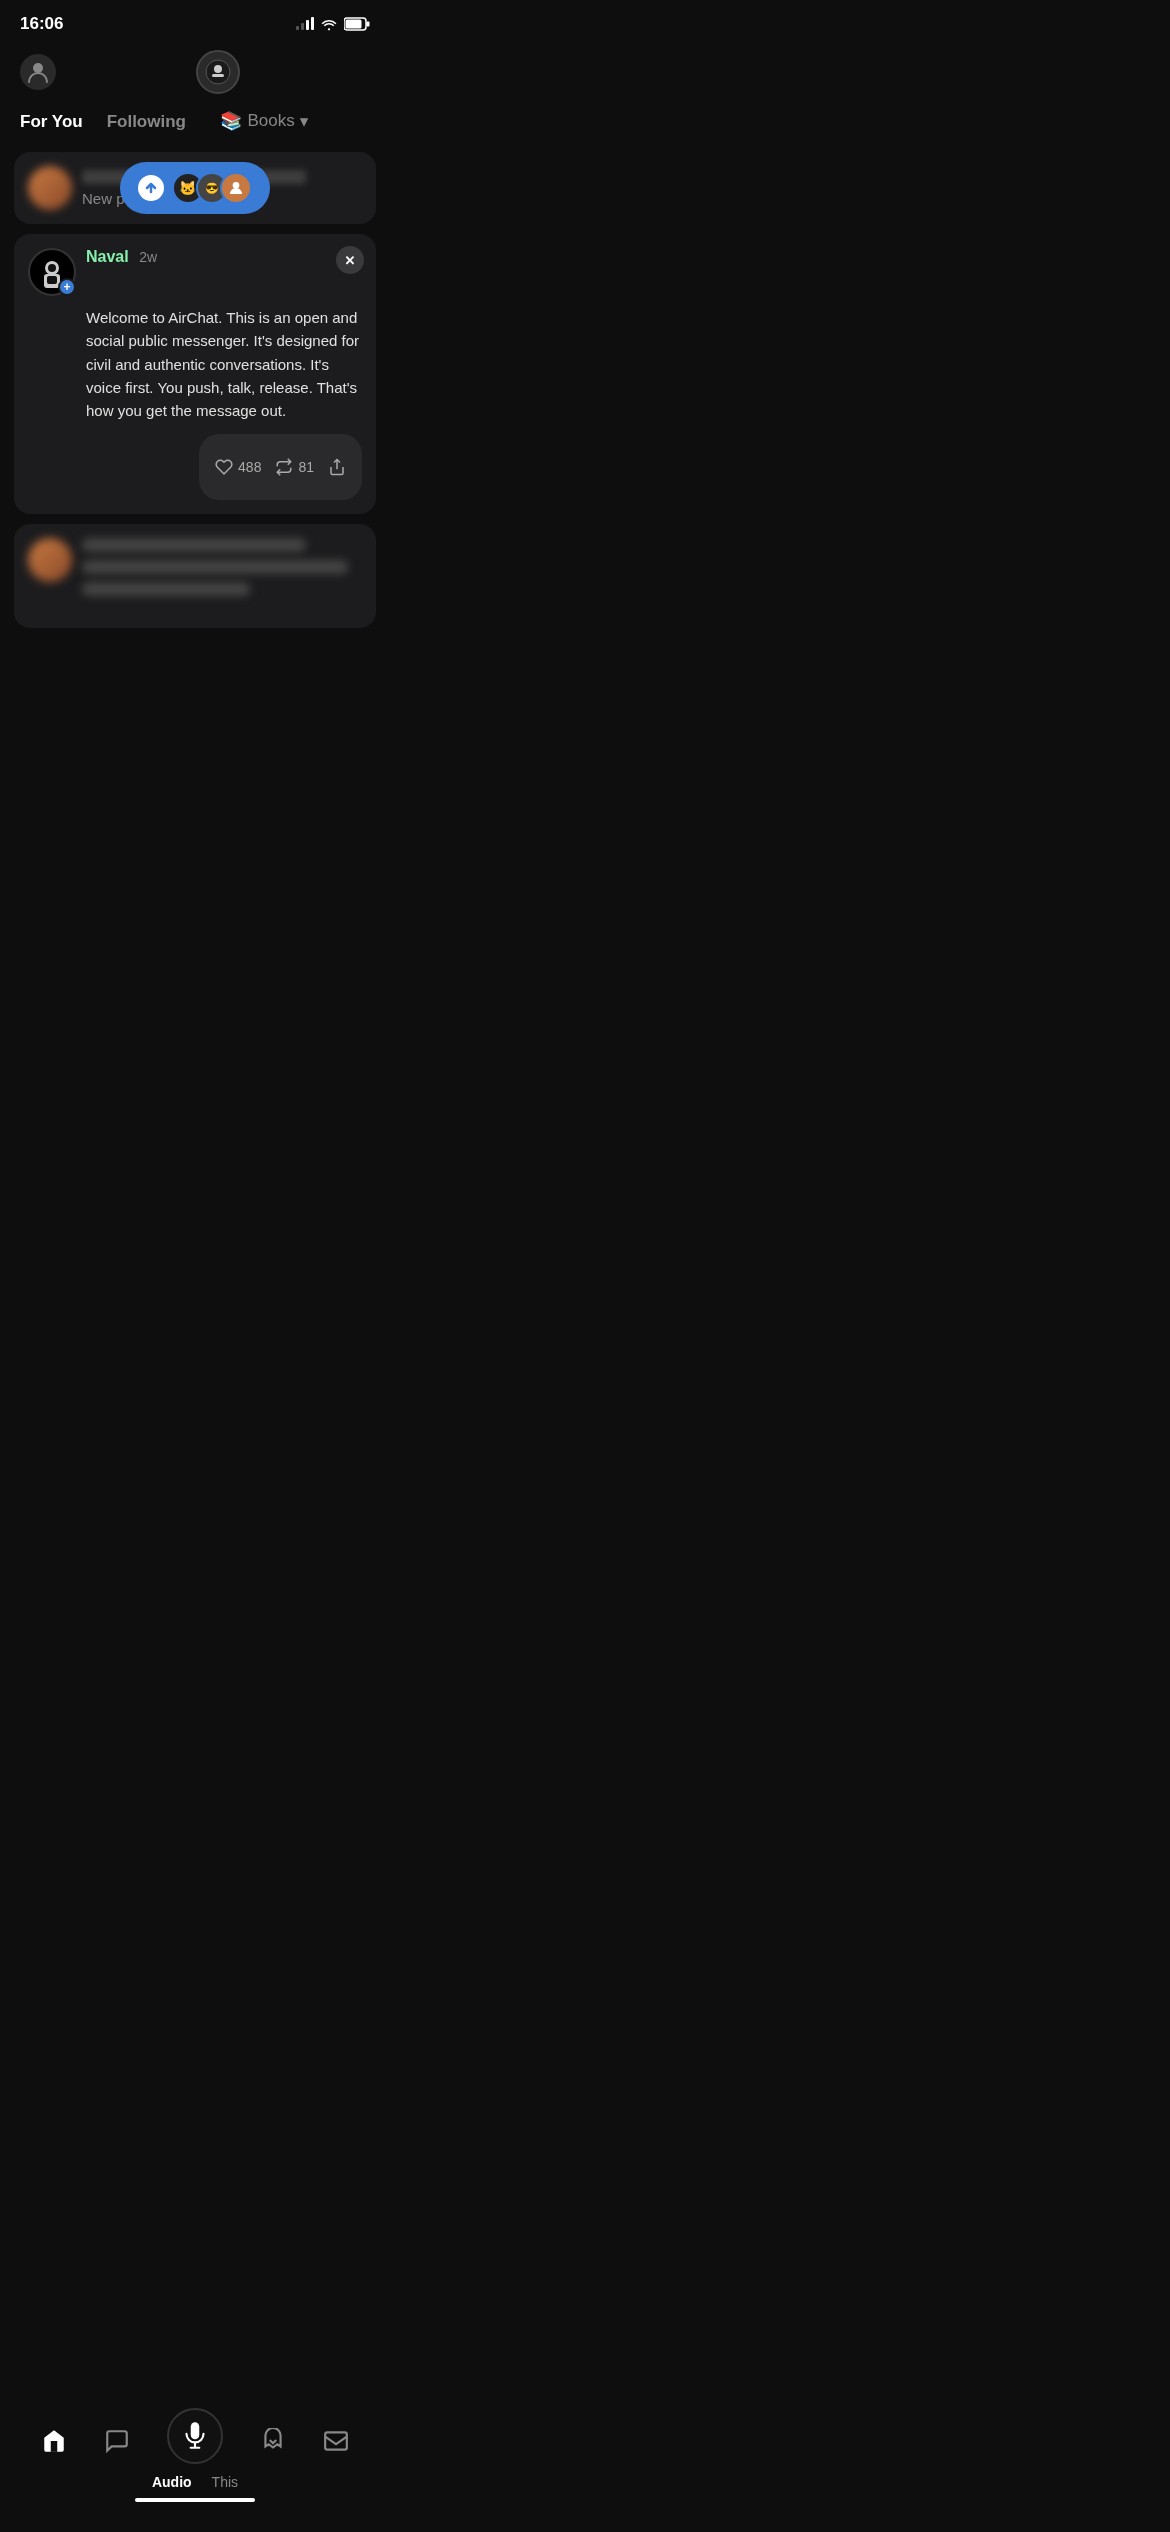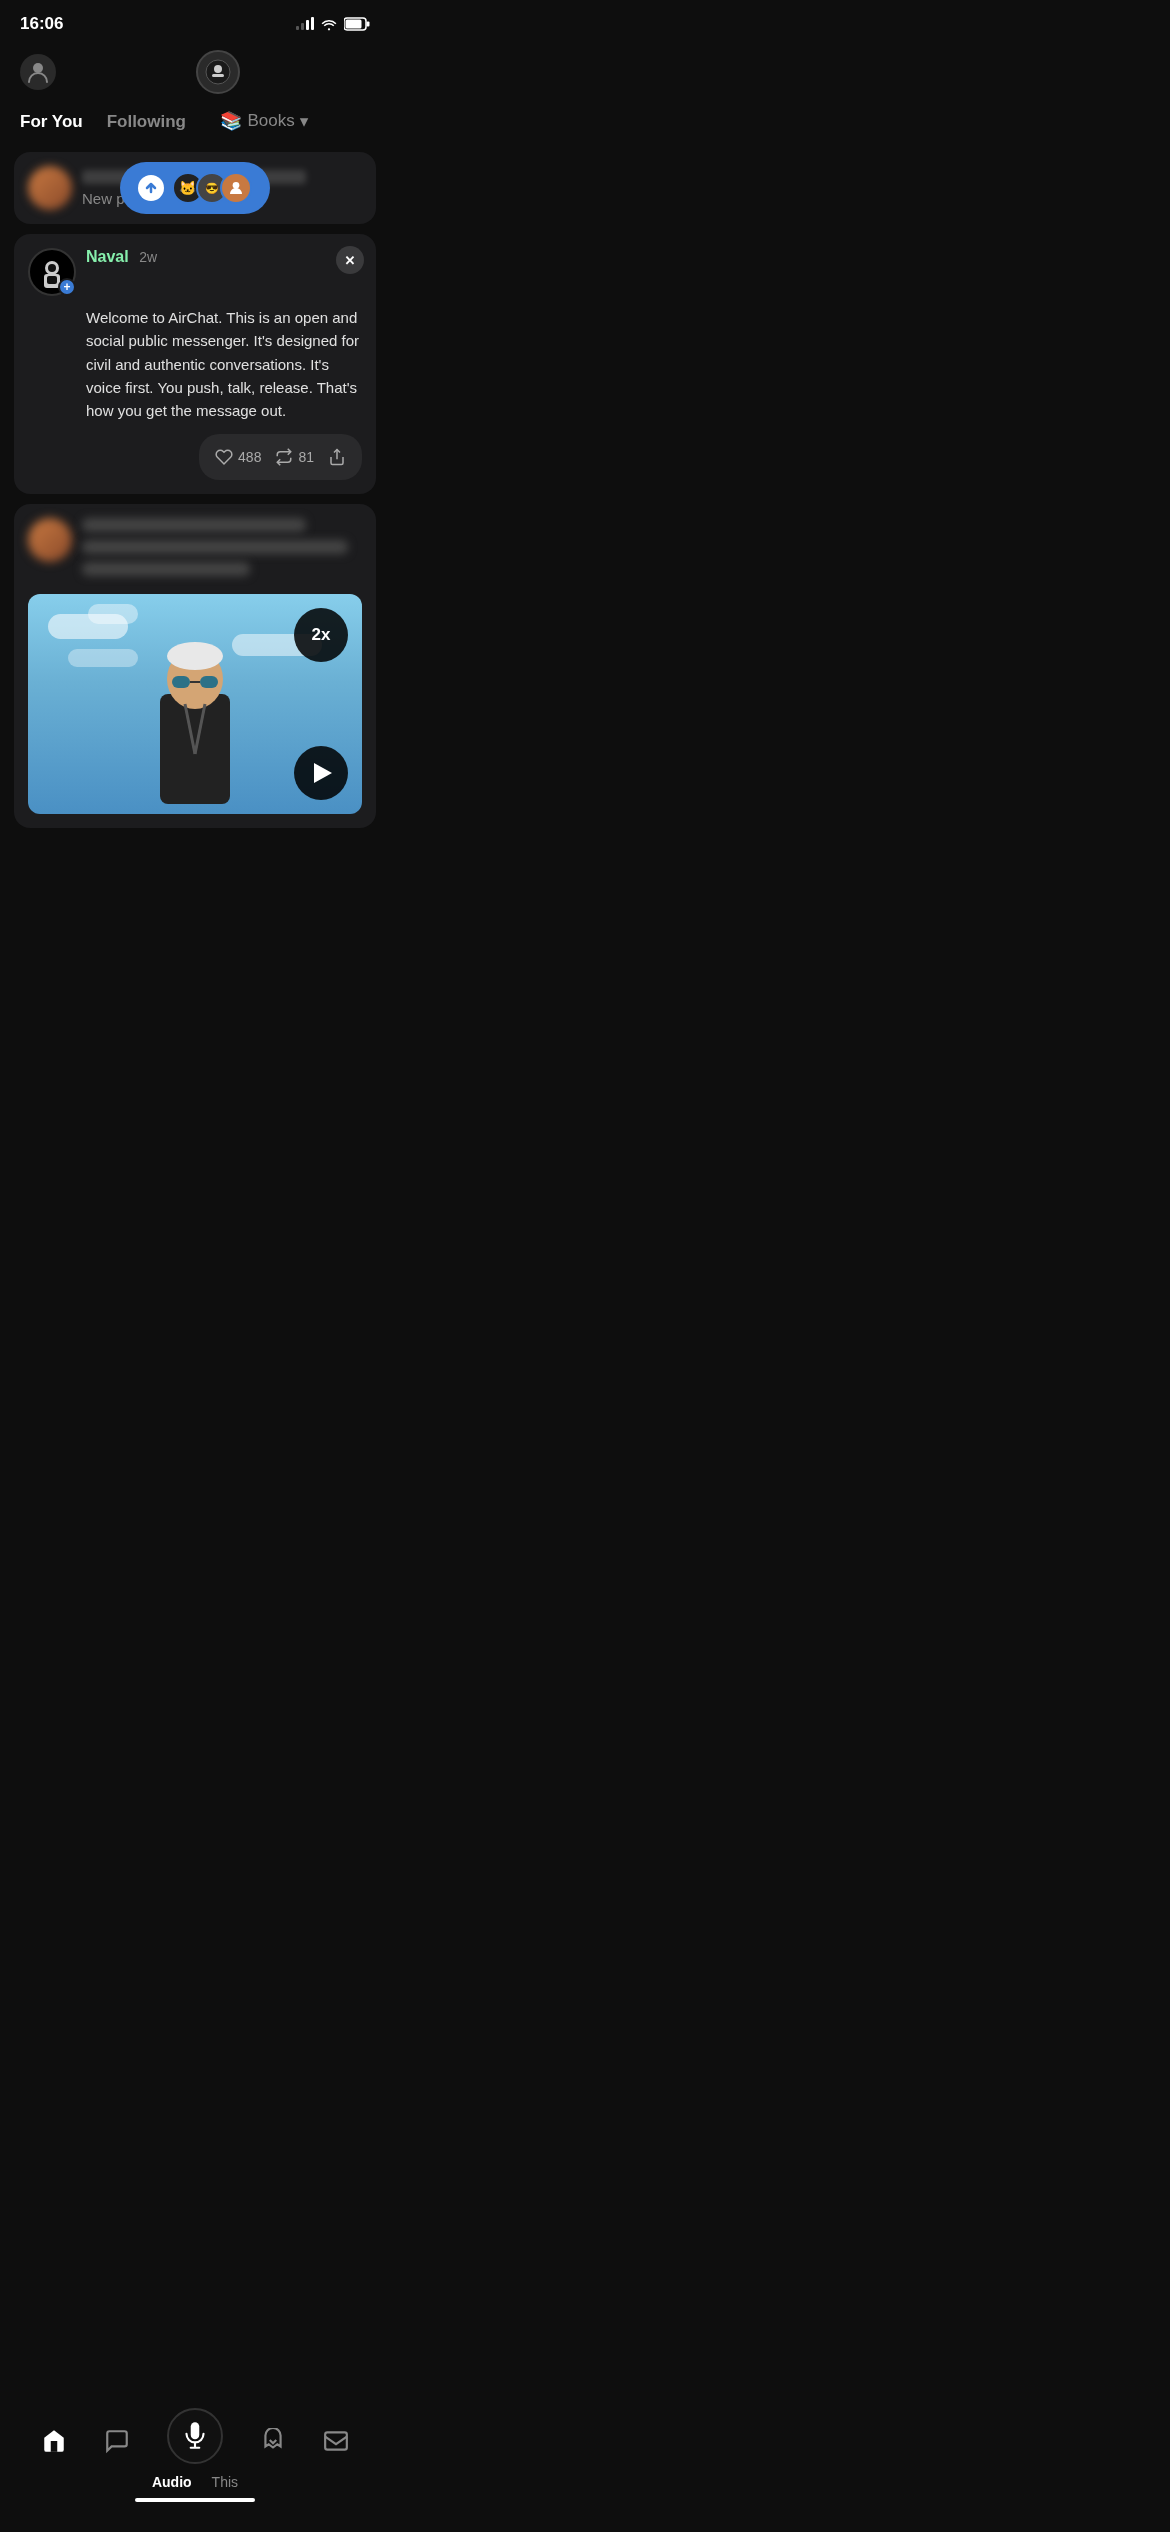--- a/index.html
+++ b/index.html
@@ -248,21 +248,21 @@
       margin-left: 58px;
     }
     .post-actions {
       display: flex;
       justify-content: flex-end;
       align-items: center;
       gap: 14px;
       margin-top: 12px;
       background: #2a2a2c;
       border-radius: 20px;
-      padding: 14px 16px;
+      padding: 24px 16px;
       width: fit-content;
       margin-left: auto;
     }
     .post-action {
       display: flex;
       align-items: center;
       gap: 5px;
       color: #aaa;
       font-size: 14px;
       cursor: pointer;
@@ -548,49 +548,20 @@
 <div class="post-card-blurred">
   <div class="blurred-row">
     <div class="blurred-avatar"></div>
     <div class="blurred-content">
       <div class="blurred-line medium"></div>
       <div class="blurred-line long"></div>
       <div class="blurred-line short"></div>
     </div>
   </div>
 
-  <div class="video-thumb">
-
-    <div class="cloud" style="top:20px;left:20px;width:80px;height:25px;opacity:0.8;"></div>
-    <div class="cloud" style="top:10px;left:60px;width:50px;height:20px;opacity:0.6;"></div>
-    <div class="cloud" style="top:40px;right:40px;width:90px;height:22px;opacity:0.7;"></div>
-    <div class="cloud" style="top:55px;left:40px;width:70px;height:18px;opacity:0.5;"></div>
-
-    <svg style="position:absolute;bottom:0;left:50%;transform:translateX(-50%);" width="130" height="200" viewBox="0 0 130 200">
-
-      <rect x="30" y="80" width="70" height="110" rx="8" fill="#222"></rect>
-
-      <ellipse cx="65" cy="65" rx="28" ry="30" fill="#d4a574"></ellipse>
-
-      <ellipse cx="65" cy="42" rx="28" ry="14" fill="#e8e8e8"></ellipse>
-
-      <rect x="42" y="62" width="18" height="12" rx="6" fill="#1a6b8a" opacity="0.9"></rect>
-      <rect x="70" y="62" width="18" height="12" rx="6" fill="#1a6b8a" opacity="0.9"></rect>
-      <line x1="60" y1="68" x2="70" y2="68" stroke="#333" stroke-width="2"></line>
-
-      <line x1="55" y1="90" x2="65" y2="140" stroke="#555" stroke-width="3"></line>
-      <line x1="75" y1="90" x2="65" y2="140" stroke="#555" stroke-width="3"></line>
-    </svg>
-
-    <div class="speed-badge">2x</div>
-
-    <div class="play-btn">
-      <div class="play-triangle"></div>
-    </div>
-  </div>
 </div>
 
 <div style="height: 120px;"></div>
 
 <div class="bottom-nav">
   <div class="nav-items">
 
     <div class="nav-item">
       <div class="nav-icon">
         <svg width="26" height="26" viewBox="0 0 24 24" fill="white">

